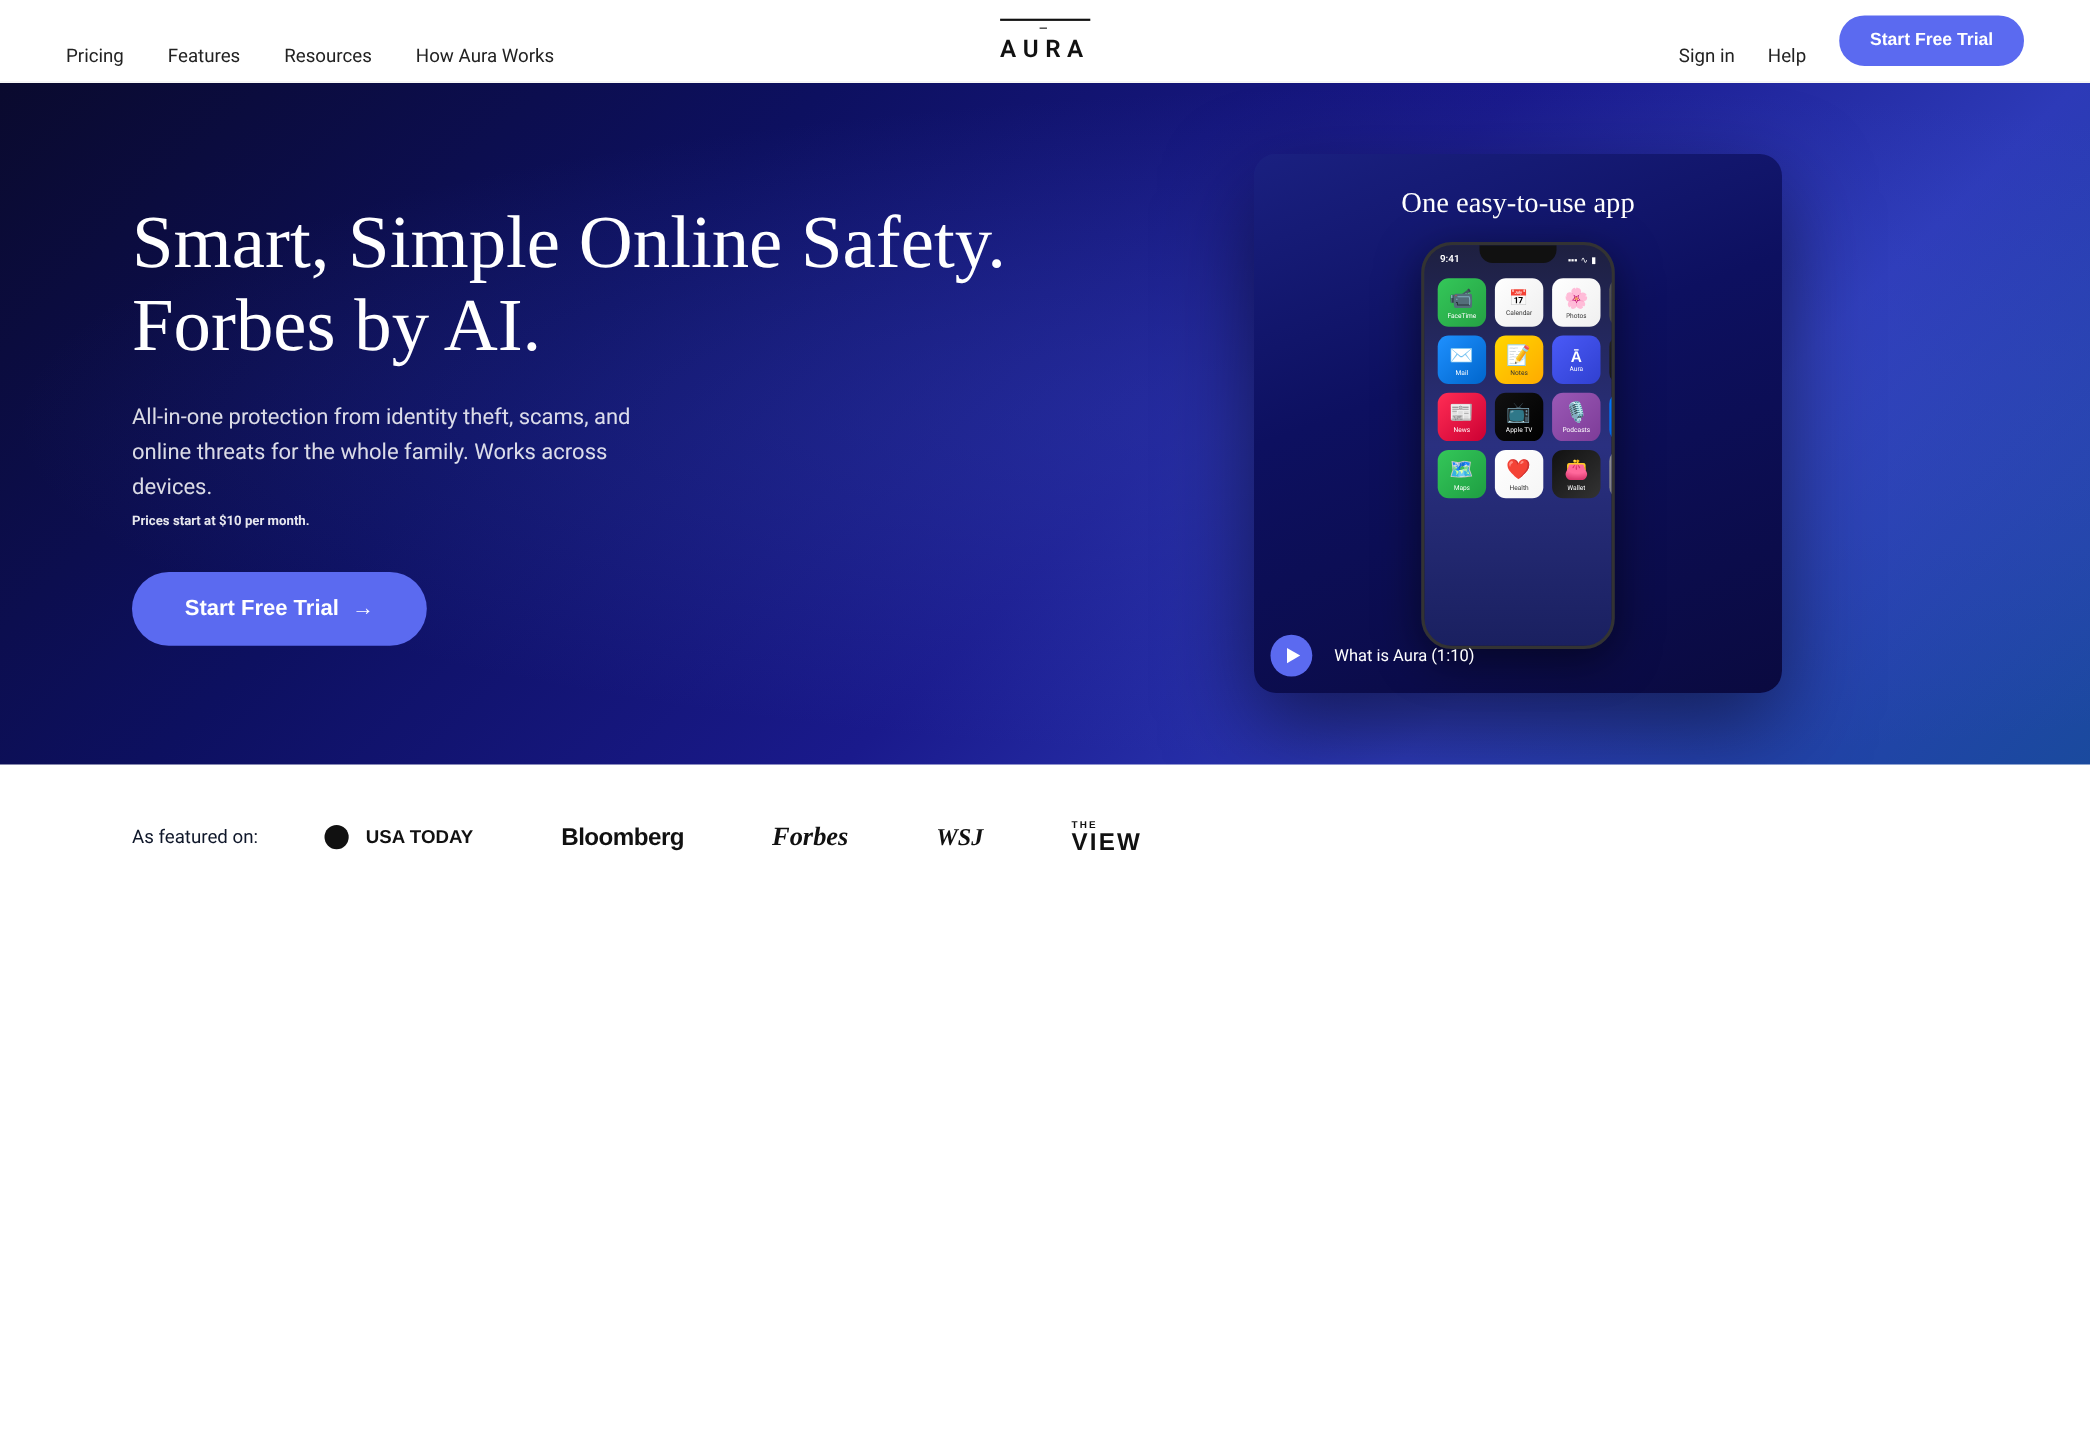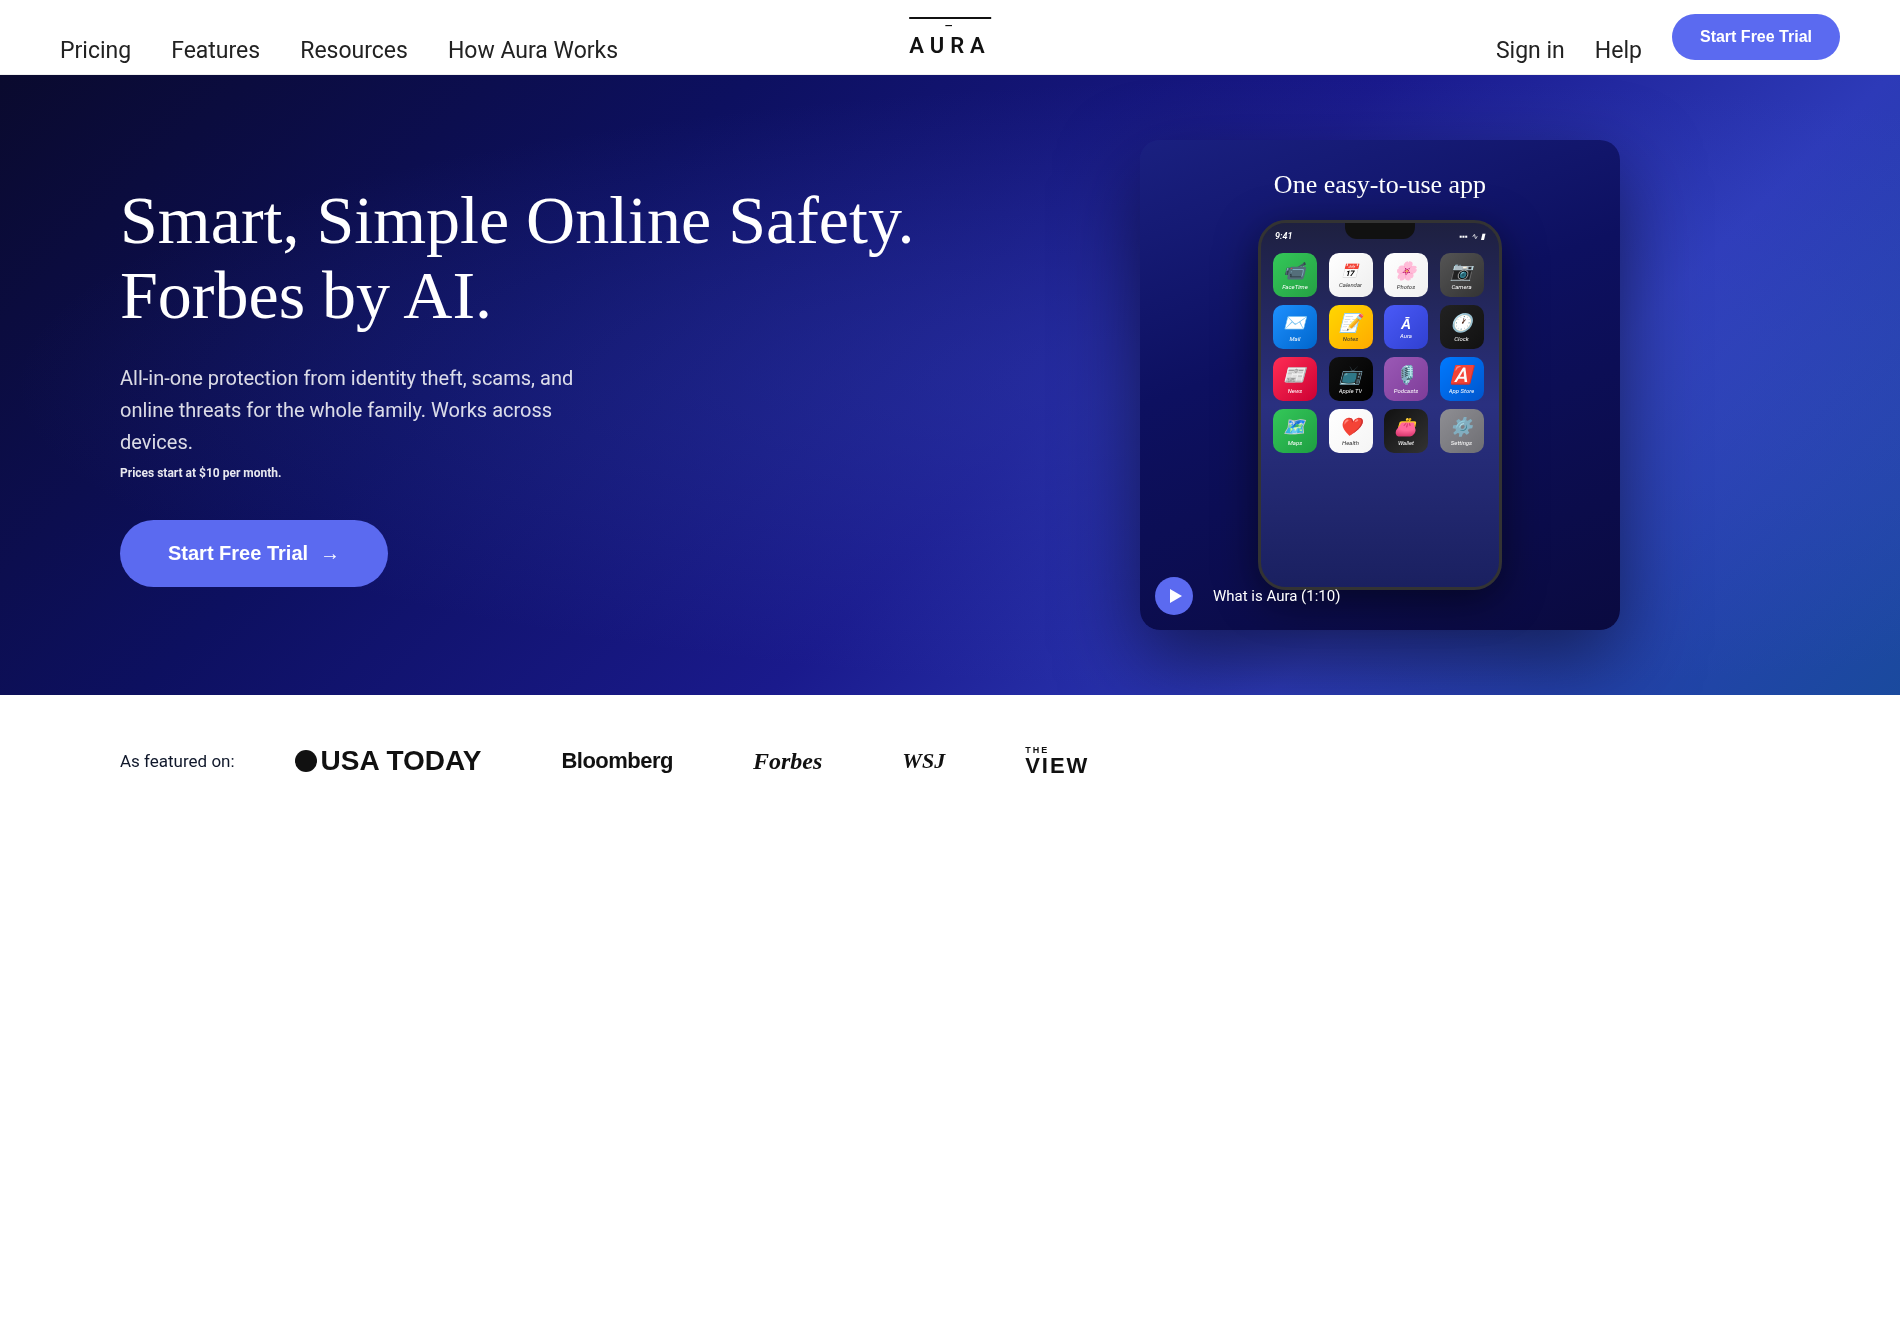--- a/index.html
+++ b/index.html
@@ -32,21 +32,21 @@
       border-bottom: 1px solid #f0f0f0;
     }
 
     .nav-left {
       display: flex;
       align-items: center;
       gap: 40px;
     }
 
     .nav-link {
-      font-size: 23px;
+      font-size: 17px;
       color: #222;
       text-decoration: none;
       cursor: pointer;
       margin-top: 27px;
     }
 
     .nav-logo {
       position: absolute;
       left: 50%;
       transform: translateX(-50%);
@@ -177,29 +177,28 @@
     .phone-card-title {
       color: #fff;
       font-size: 26px;
       font-weight: 400;
       margin-bottom: 20px;
       font-family: Georgia, serif;
     }
 
     
     .phone-mockup {
-      width: 244px;
+      width: 176px;
       height: 370px;
       background: linear-gradient(180deg, #1e2040 0%, #2a3080 50%, #1a2060 100%);
       border-radius: 28px;
       border: 3px solid #333;
       position: relative;
       overflow: hidden;
       box-shadow: 0 10px 40px rgba(0,0,0,0.5);
-      font-style: italic;
     }
 
     .phone-notch {
       width: 70px;
       height: 16px;
       background: #111;
       border-radius: 0 0 12px 12px;
       position: absolute;
       top: 0;
       left: 50%;
@@ -342,22 +341,22 @@
     .featured-logos {
       display: flex;
       align-items: center;
       gap: 80px;
       flex: 1;
     }
 
     .logo-usatoday {
       display: flex;
       align-items: center;
-      gap: 4px;
-      font-size: 28px;
+      gap: 16px;
+      font-size: 17px;
       font-weight: 700;
       color: #111;
       font-family: Arial, sans-serif;
     }
 
     .usa-circle {
       width: 22px;
       height: 22px;
       background: #111;
       border-radius: 50%;

